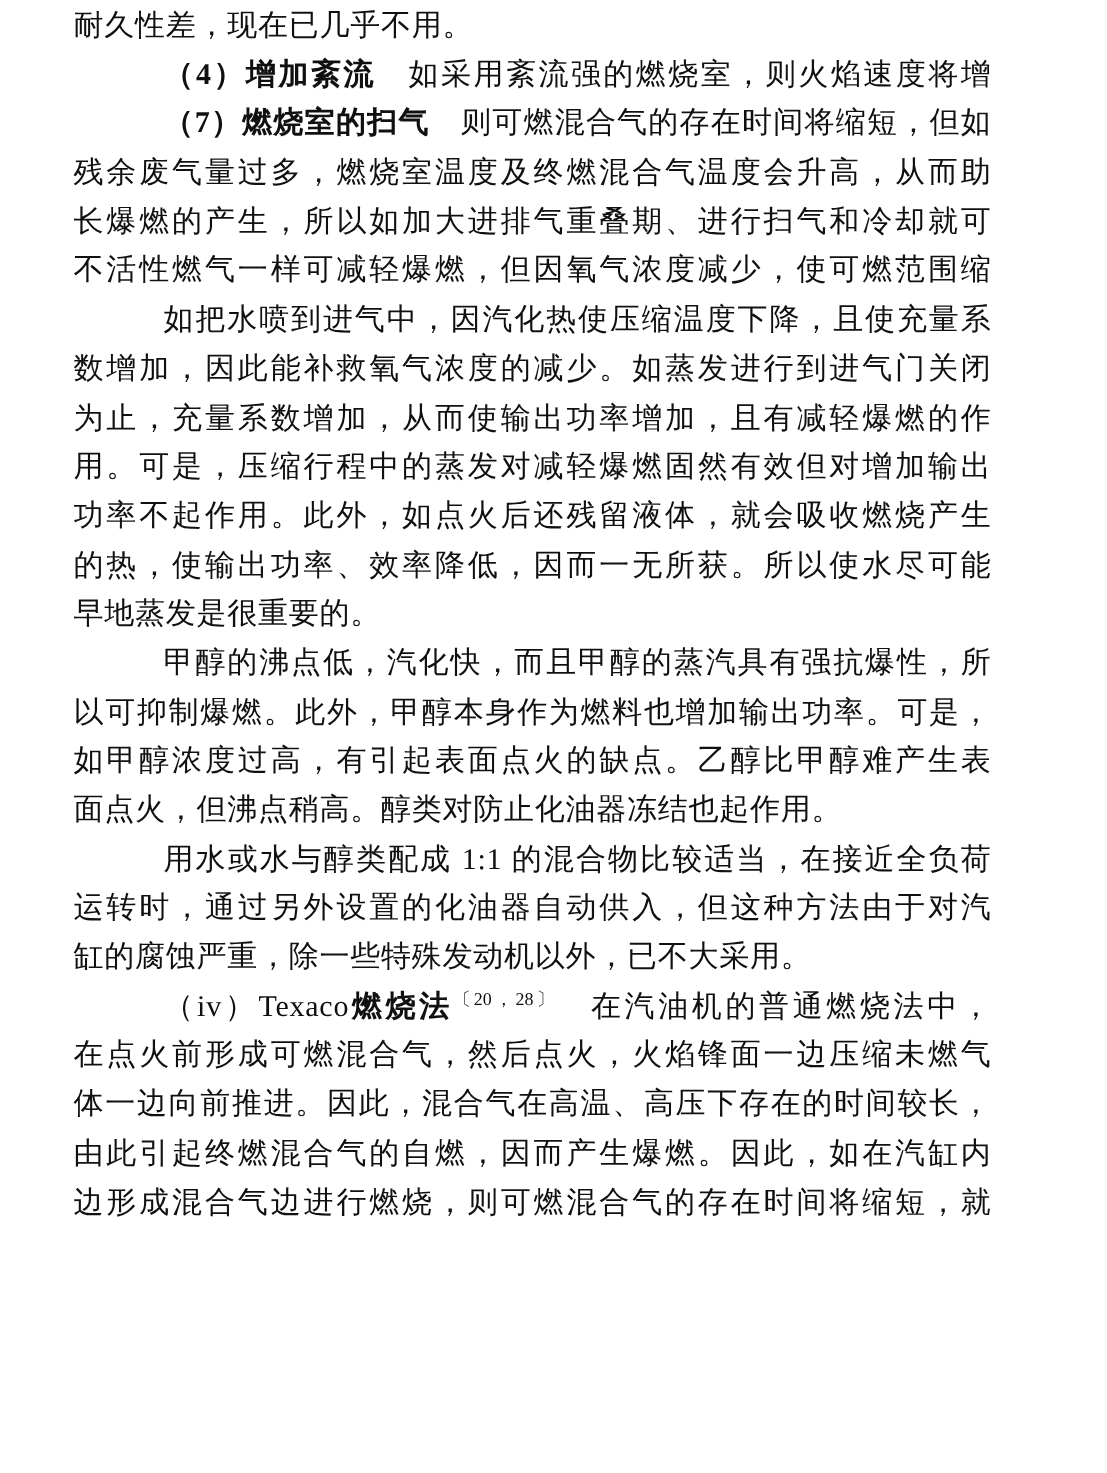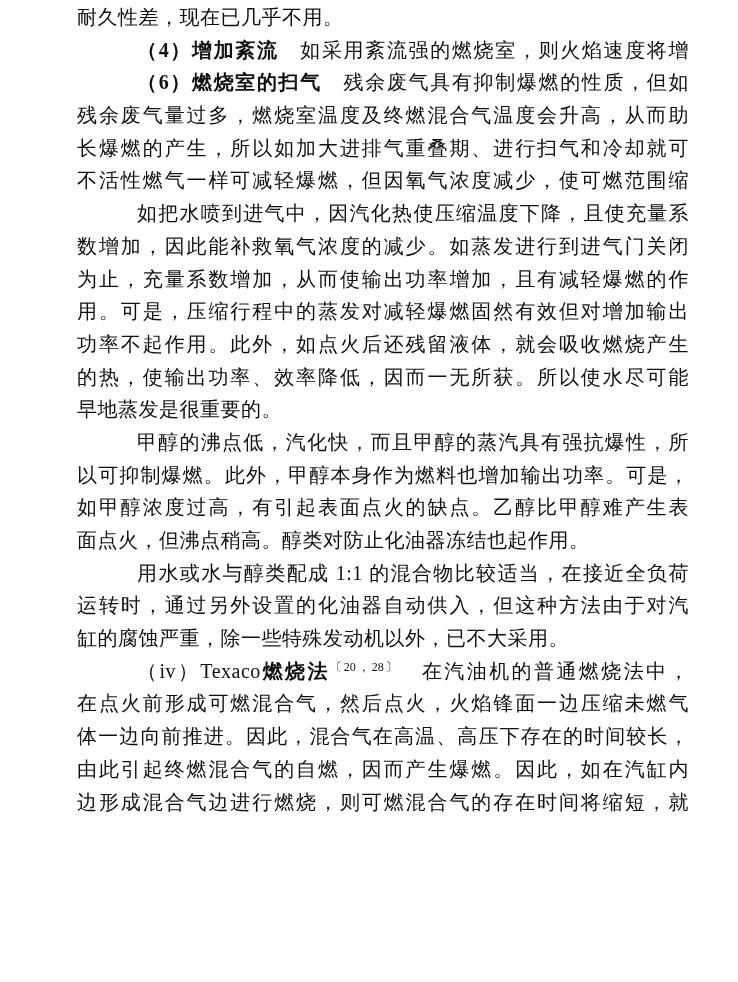--- a/index.html
+++ b/index.html
@@ -12,21 +12,21 @@
     width: 738px;
     height: 982px;
     margin: 0 auto;
     background: #ffffff;
     overflow: hidden;
     font-family: "Liberation Serif", "DejaVu Serif", serif;
     color: #101010;
   }
   .textblock {
     position: absolute;
-    left: 77px;
+    left: 49px;
     top: 1px;
     width: 612px;
   }
   .line {
     font-size: 20px;
     line-height: 32.7px;
     height: 32.7px;
     white-space: nowrap;
     text-align: left;
     letter-spacing: 0.5px;
@@ -56,21 +56,21 @@
     letter-spacing: 0;
   }
 </style>
 </head>
 <body>
 
 <div class="page">
   <div class="textblock" id="textblock">
       <div class="line"><span>耐久性差，现在已几乎不用。</span></div>
       <div class="line indent fill"><span class="seg-bold">（4）增加紊流</span><span>　如采用紊流强的燃烧室，则火焰速度将增</span></div>
-      <div class="line indent fill"><span class="seg-bold">（6）燃烧室的扫气</span><span>　残余废气具有抑制爆燃的性质，但如</span></div>
+      <div class="line indent fill"><span class="seg-bold">（7）燃烧室的扫气</span><span>　则可燃混合气的存在时间将缩短，但如</span></div>
       <div class="line fill"><span>残余废气量过多，燃烧室温度及终燃混合气温度会升高，从而助</span></div>
       <div class="line fill"><span>长爆燃的产生，所以如加大进排气重叠期、进行扫气和冷却就可</span></div>
       <div class="line fill"><span>不活性燃气一样可减轻爆燃，但因氧气浓度减少，使可燃范围缩</span></div>
       <div class="line indent fill"><span>如把水喷到进气中，因汽化热使压缩温度下降，且使充量系</span></div>
       <div class="line fill"><span>数增加，因此能补救氧气浓度的减少。如蒸发进行到进气门关闭</span></div>
       <div class="line fill"><span>为止，充量系数增加，从而使输出功率增加，且有减轻爆燃的作</span></div>
       <div class="line fill"><span>用。可是，压缩行程中的蒸发对减轻爆燃固然有效但对增加输出</span></div>
       <div class="line fill"><span>功率不起作用。此外，如点火后还残留液体，就会吸收燃烧产生</span></div>
       <div class="line fill"><span>的热，使输出功率、效率降低，因而一无所获。所以使水尽可能</span></div>
       <div class="line"><span>早地蒸发是很重要的。</span></div>

